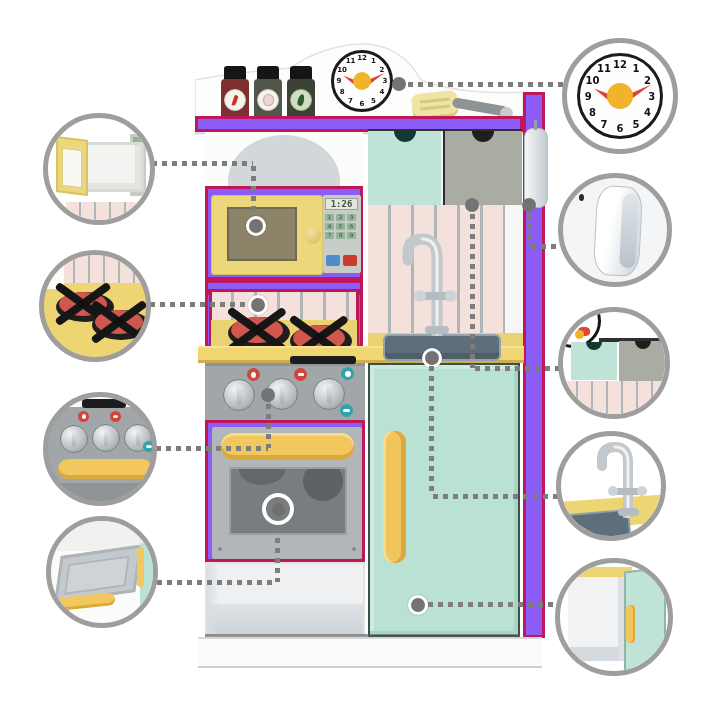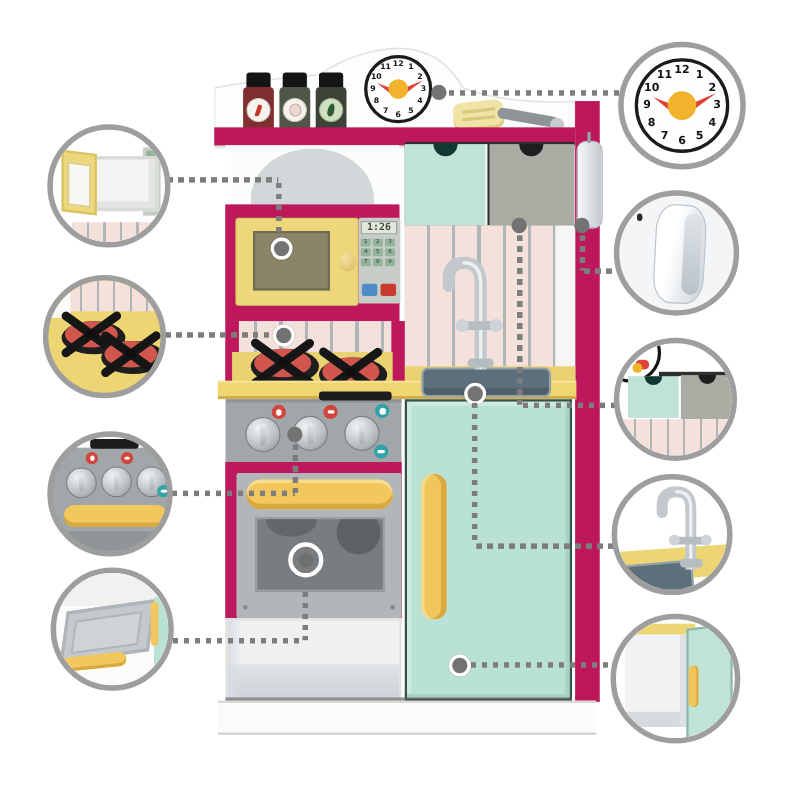--- a/index.html
+++ b/index.html
@@ -1,20 +1,20 @@
 <!DOCTYPE html>
 <html><head>
 <meta charset="utf-8">
 <style>
   html,body{margin:0;padding:0;background:#fff;}
   #canvas{position:relative;width:720px;height:720px;background:#ffffff;overflow:hidden;
           font-family:"DejaVu Sans","Liberation Sans",sans-serif;}
   .a{position:absolute;}
   
-  .whitepanel{background:#be185d;border:6px solid #be185d;box-sizing:border-box;}
+  .whitepanel{background:#8b5cf6;border:3px solid #be185d;box-sizing:border-box;}
   .pinkstripes{background:repeating-linear-gradient(90deg,#f4e1dc 0 20px,#b0b5b8 20px 23px);}
   .pinkstripes-sm{background:repeating-linear-gradient(90deg,#f4e1dc 0 13px,#b0b5b8 13px 15px);}
   
   .clock{border-radius:50%;background:#fefefe;box-sizing:border-box;border:3px solid #1b1b1b;}
   .clock .cnum{position:absolute;transform:translate(-50%,-50%);font-weight:bold;color:#111;}
   .hand{position:absolute;left:50%;top:50%;transform-origin:0 50%;background:#df4337;
         clip-path:polygon(0 18%,0 82%,100% 50%);}
   .clock-center{position:absolute;left:50%;top:50%;transform:translate(-50%,-50%);
         background:#f2b32c;border-radius:50%;}
   

